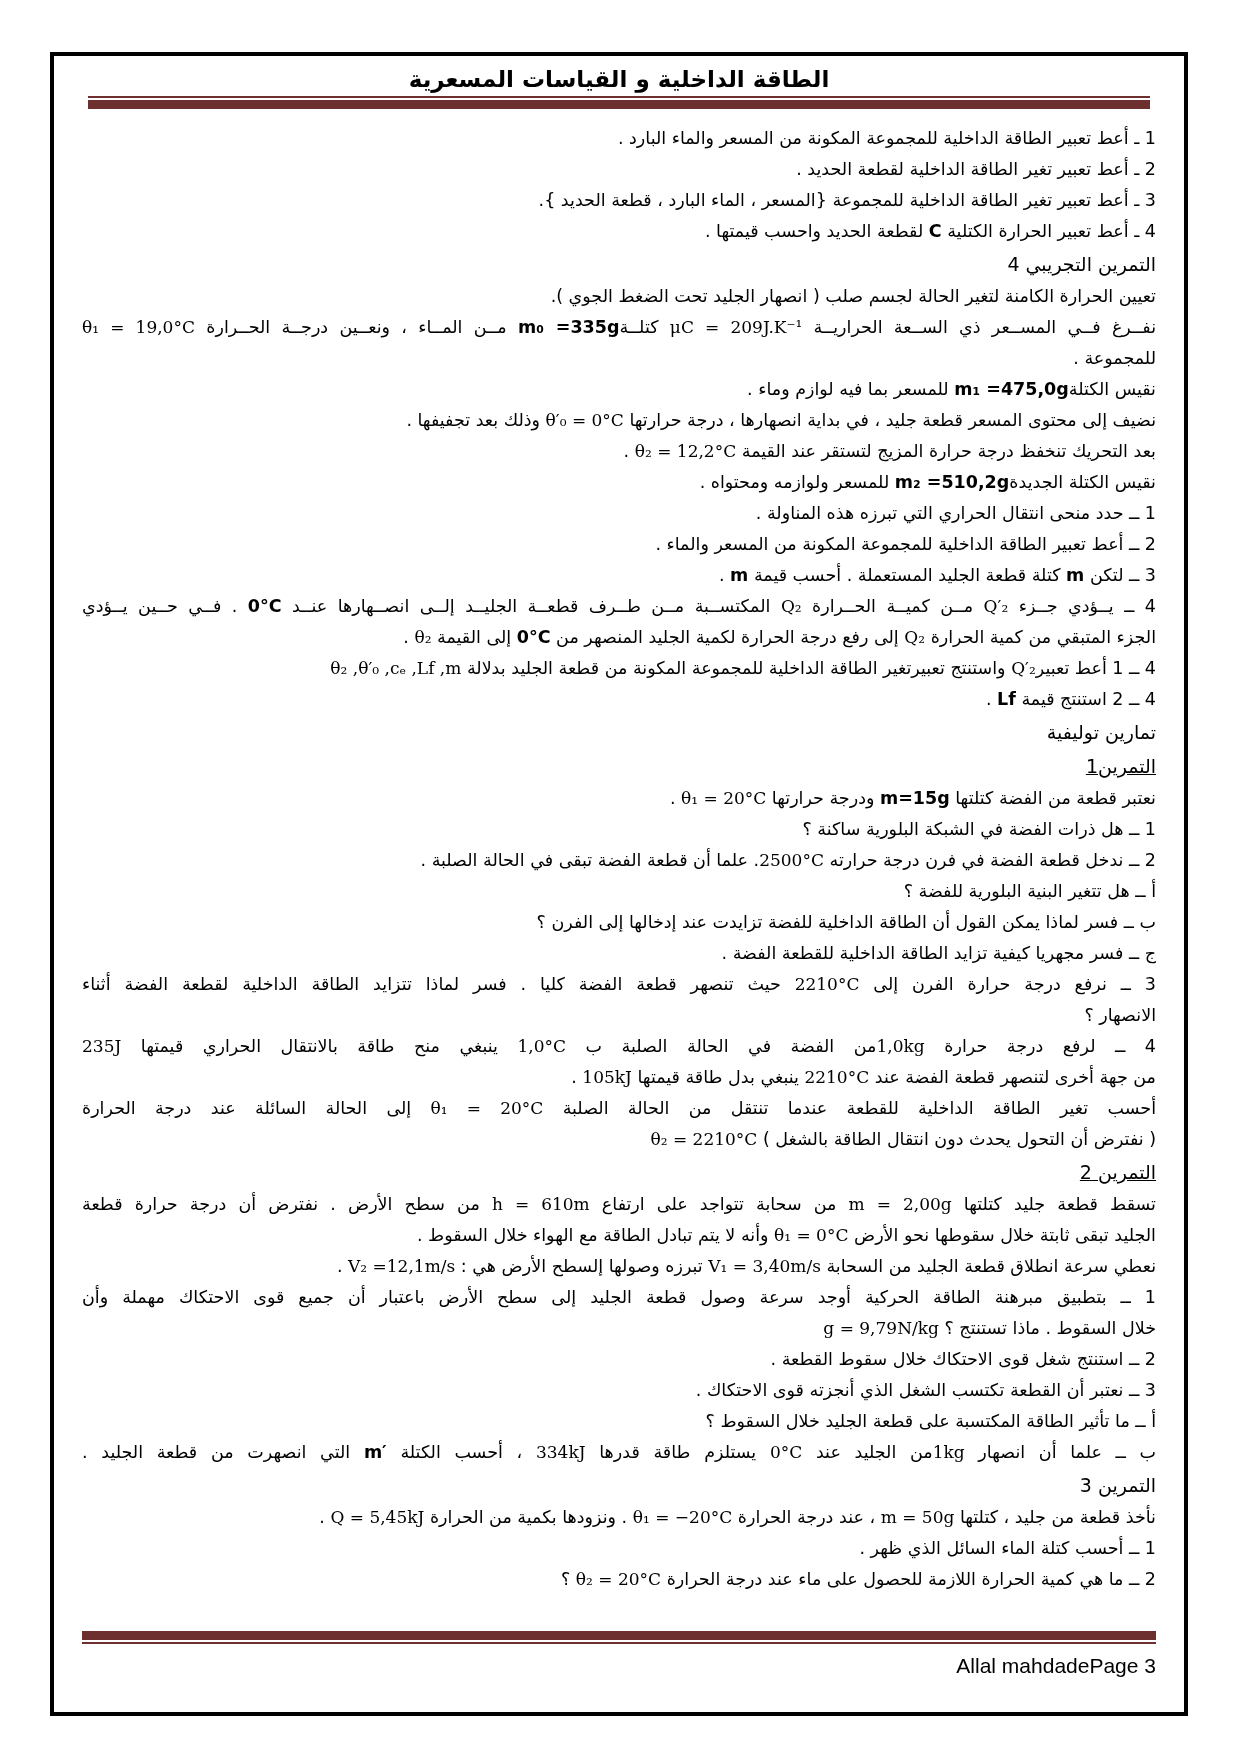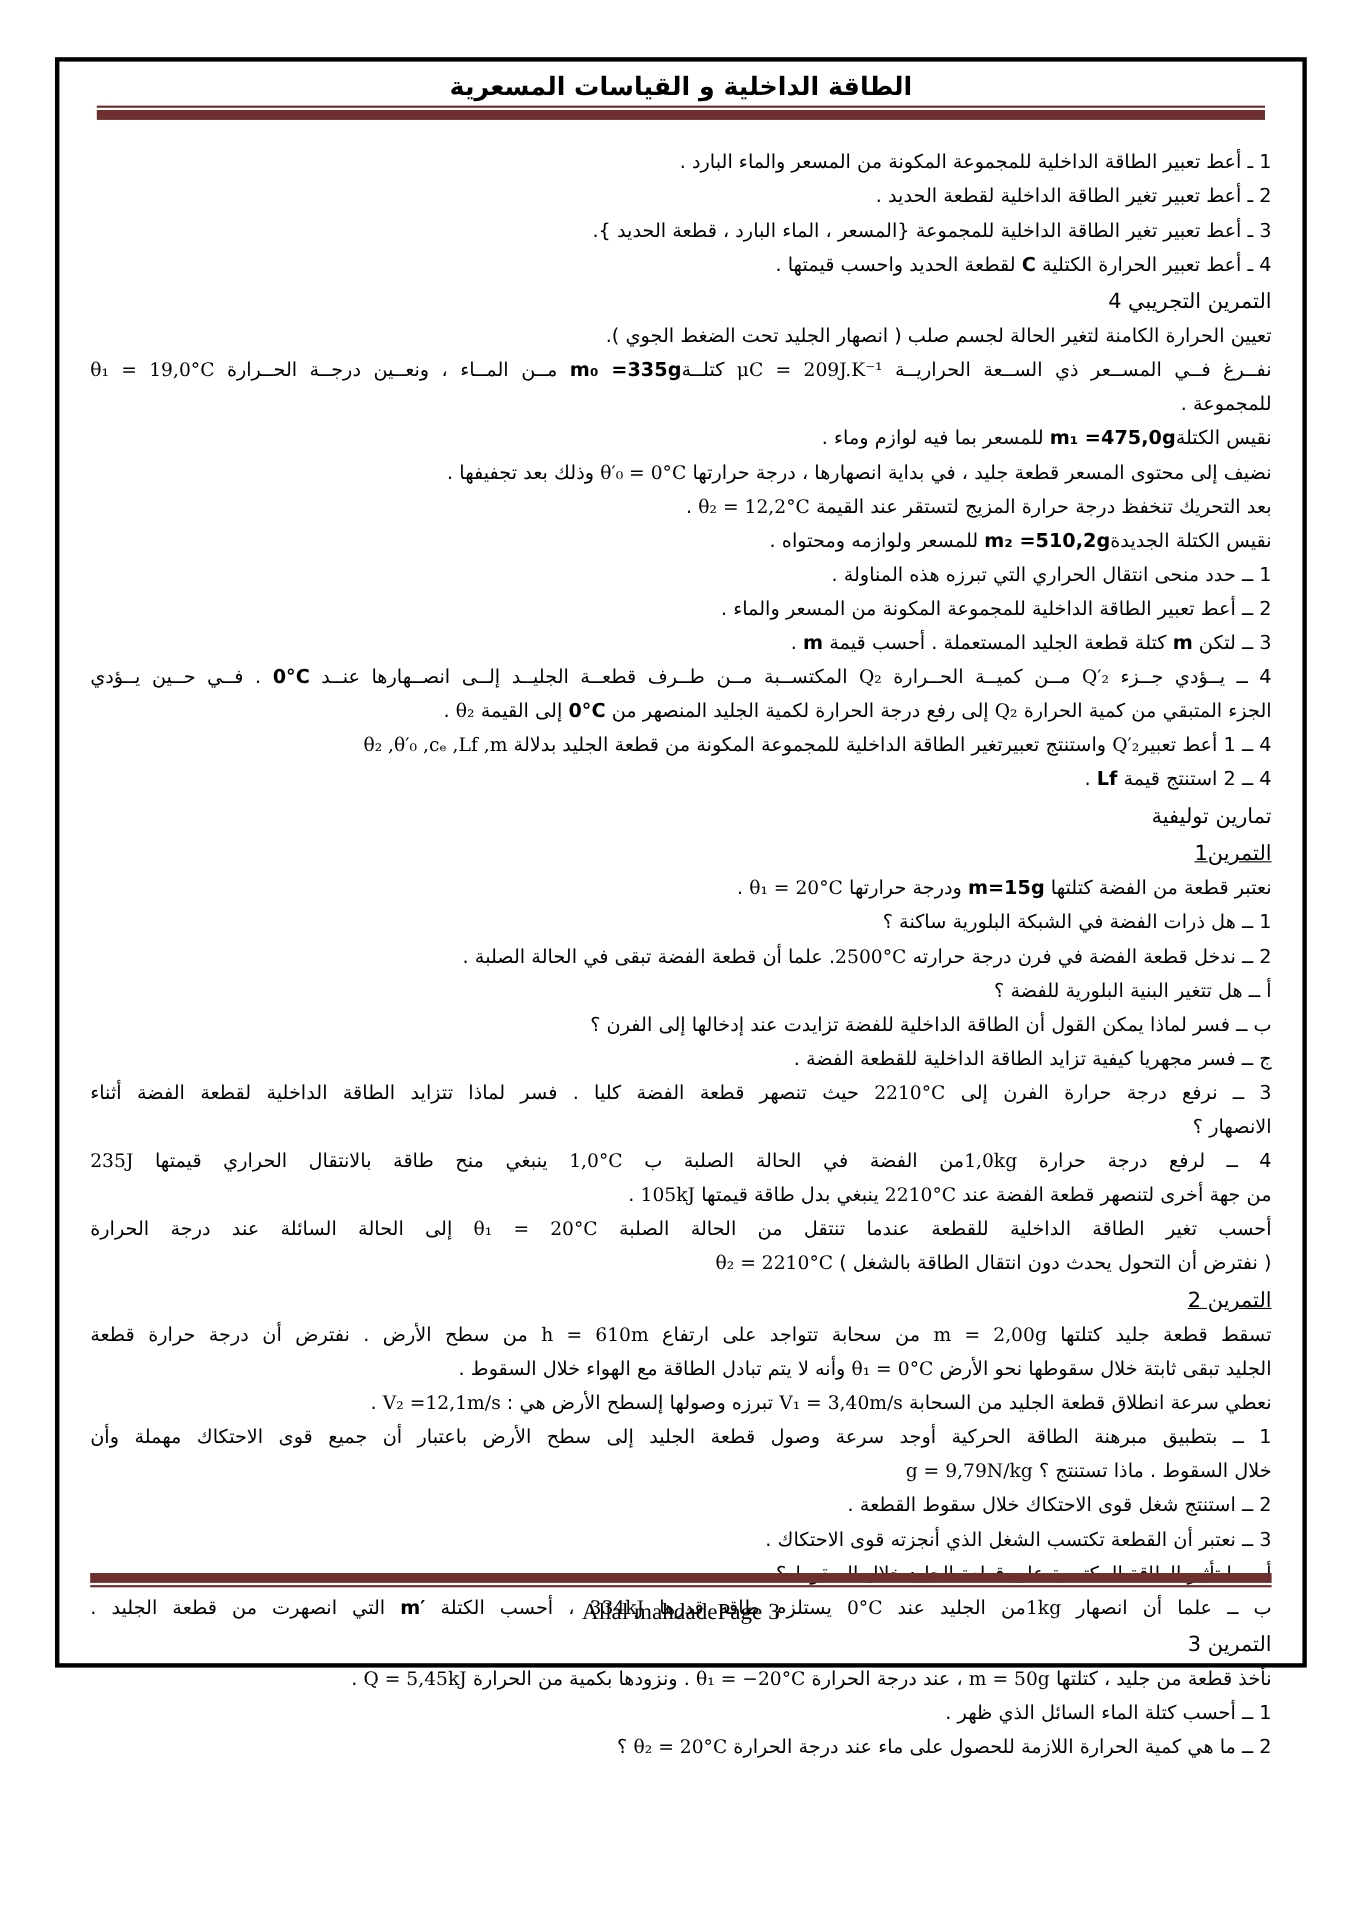--- a/index.html
+++ b/index.html
@@ -1,49 +1,49 @@
 <!DOCTYPE html>
 <html lang="ar"><head>
 <meta charset="utf-8">
 <style>
   html,body{margin:0;padding:0;background:#ffffff;}
   body{
     width:1240px;height:1754px;position:relative;
     font-family:"DejaVu Sans", sans-serif;color:#000;
   }
   .page-frame{
-    position:absolute;left:50px;top:52px;width:1138px;height:1464px;
+    position:absolute;left:50px;top:52px;width:1138px;height:1664px;
     border:4px solid #000;box-sizing:border-box;background:#fff;
   }
   .inner{padding:6px 28px 0 28px;}
   .doc-title{
     text-align:center;font-weight:bold;font-size:23px;line-height:34px;
     letter-spacing:0.2px;
   }
   .rule{margin:0 6px;}
   .rule .thin{height:2px;background:#6e2f2f;}
   .rule .thick{height:9px;background:#6e2f2f;margin-top:2px;}
-  .content{margin-top:24px;}
+  .content{margin-top:14px;}
   .line{
     font-size:17.5px;line-height:31px;direction:rtl;text-align:right;
     white-space:normal;
   }
   .line.h{font-weight:normal;font-size:19px;line-height:34px;}
   .line.hu{font-weight:normal;font-size:19px;line-height:34px;text-decoration:underline;}
   .line.just{text-align:justify;text-align-last:justify;}
   .fm{font-family:"DejaVu Serif", serif;font-size:17px;unicode-bidi:embed;}
   .bm{font-weight:bold;unicode-bidi:embed;}
   .footer{
     position:absolute;left:28px;right:28px;bottom:34px;
   }
   .footer .rule2 .thick{height:9px;background:#6e2f2f;}
   .footer .rule2 .thin{height:2px;background:#6e2f2f;margin-top:2px;}
   .footer-row{
-    display:flex;justify-content:center;align-items:baseline;
-    font-family:Liberation Serif, serif;font-size:21px;margin-top:10px;
+    display:flex;justify-content:flex-end;align-items:baseline;
+    font-family:Liberation Sans, sans-serif;font-size:21px;margin-top:10px;
     direction:ltr;
   }
 </style>
 </head>
 <body>
 
 <div class="page-frame">
   <div class="inner">
     <div class="doc-title">الطاقة الداخلية و القياسات المسعرية</div>
     <div class="rule">

